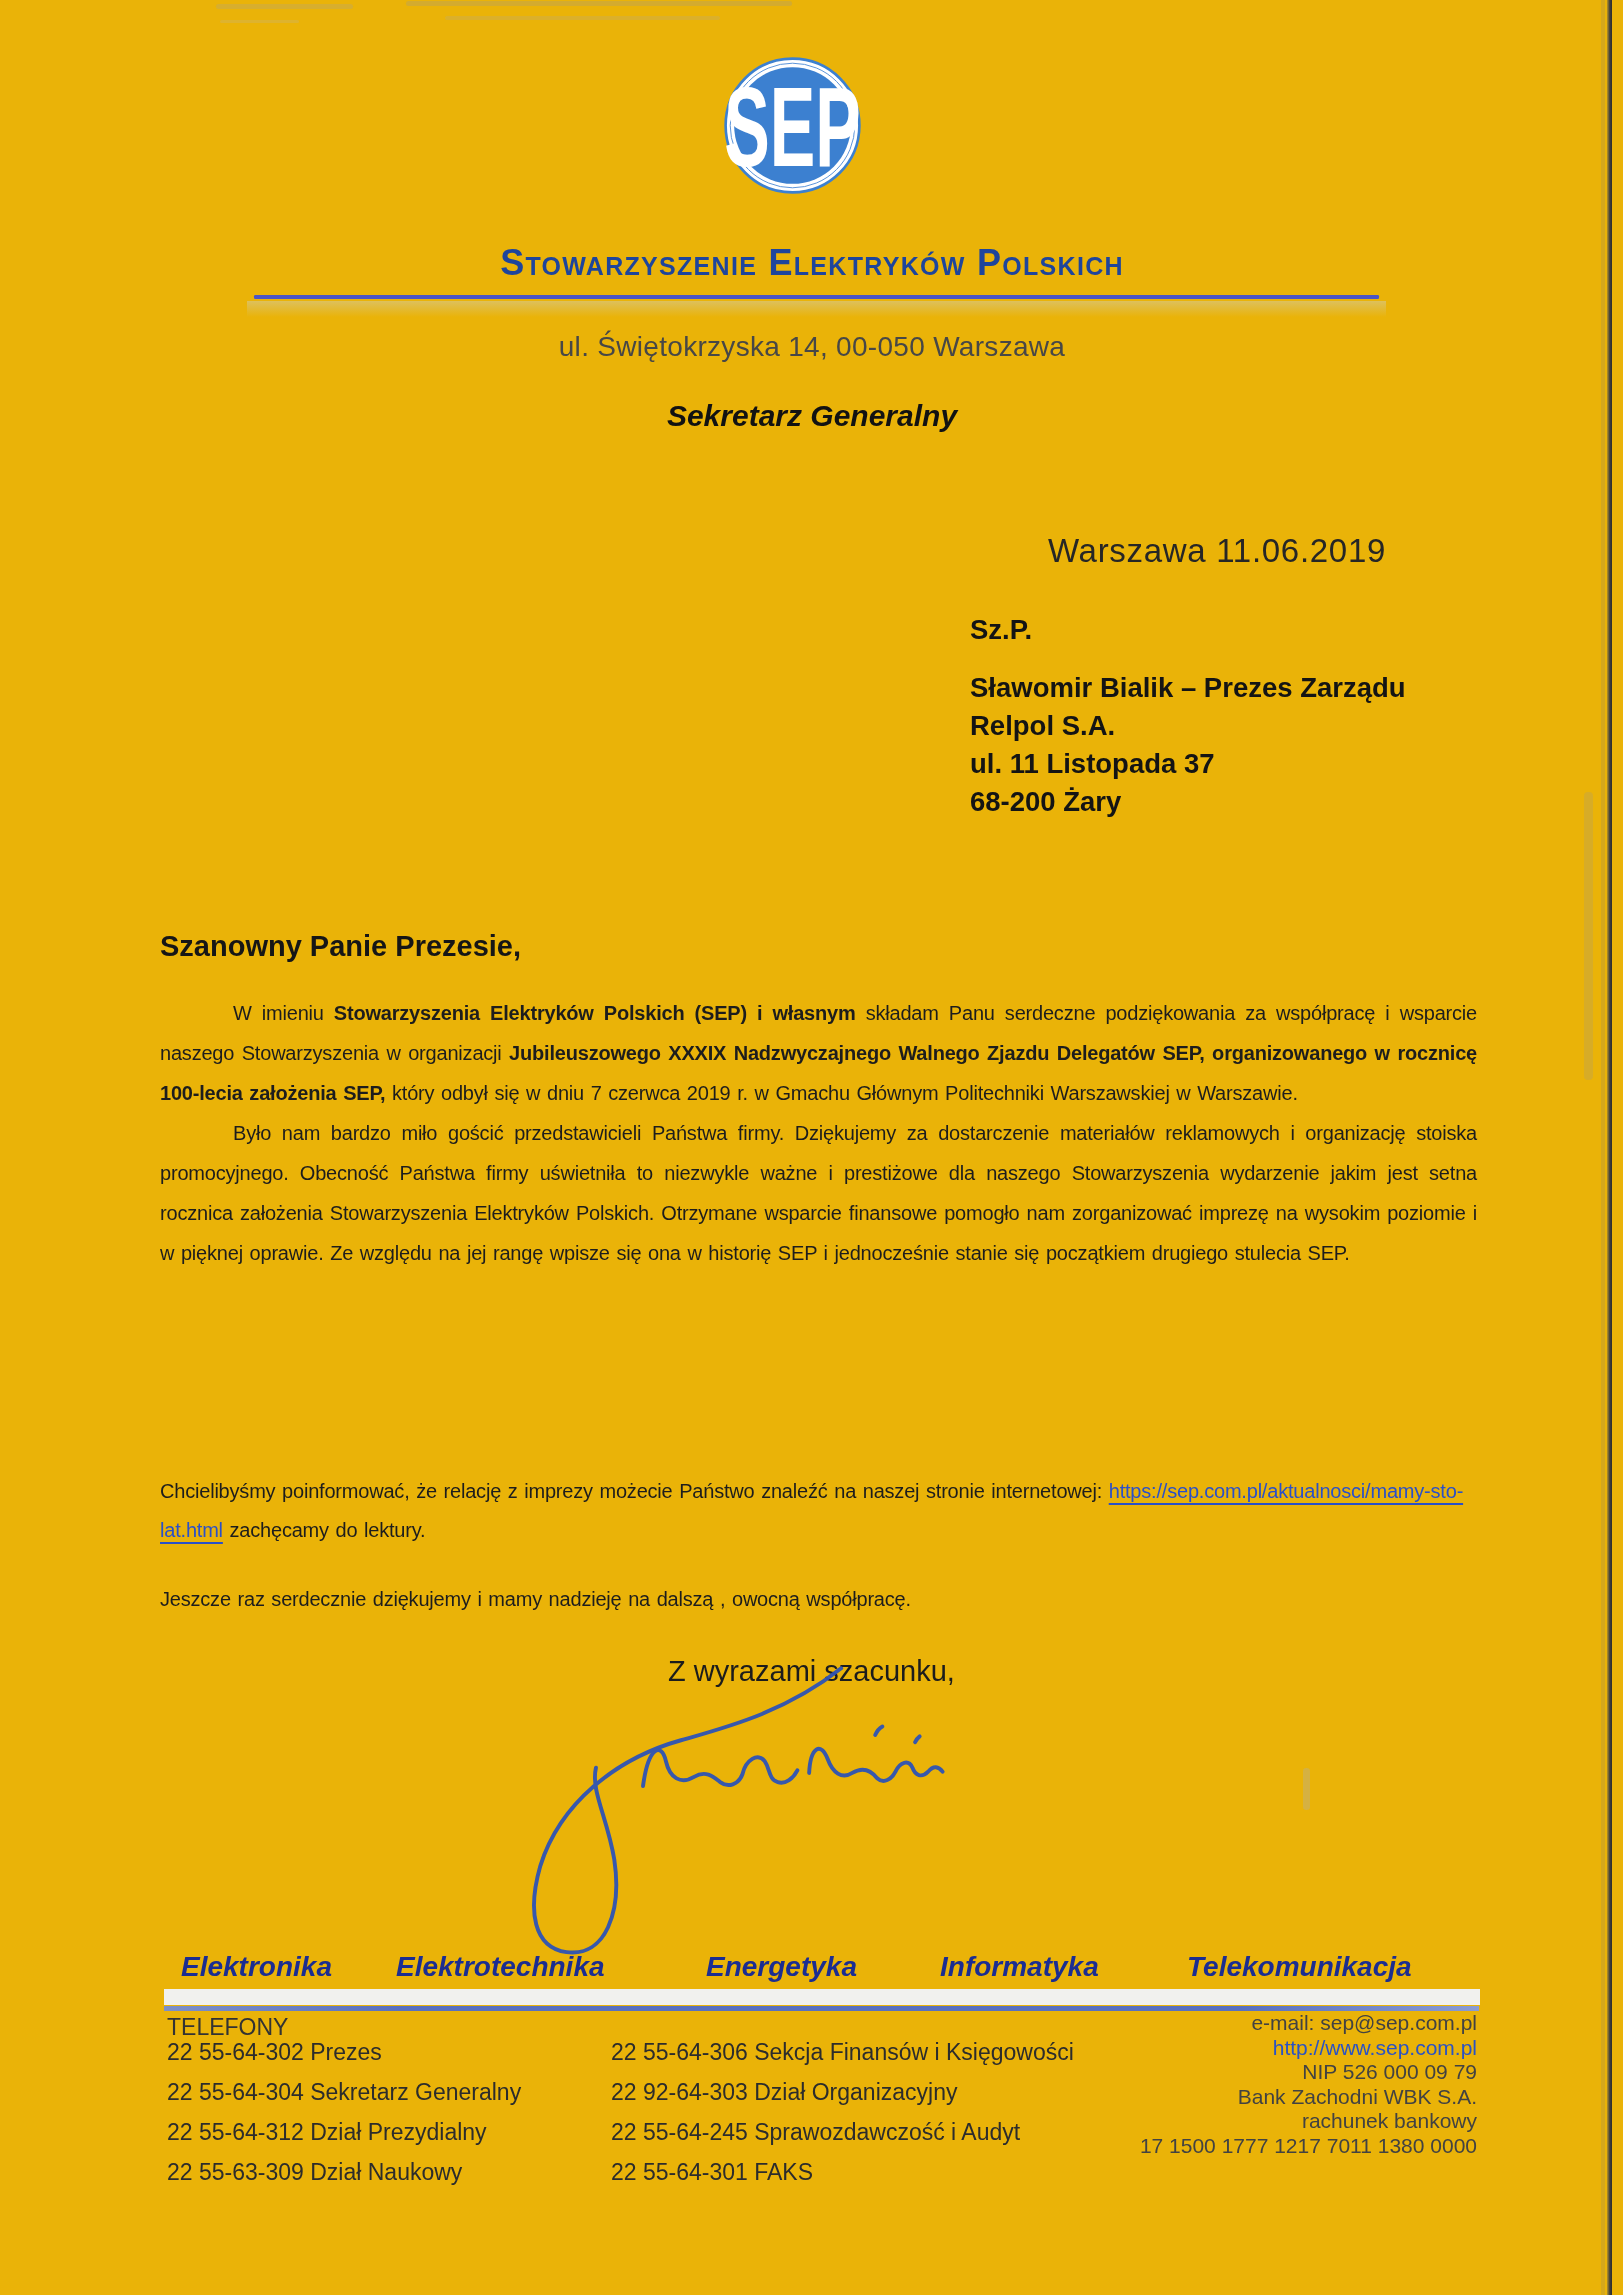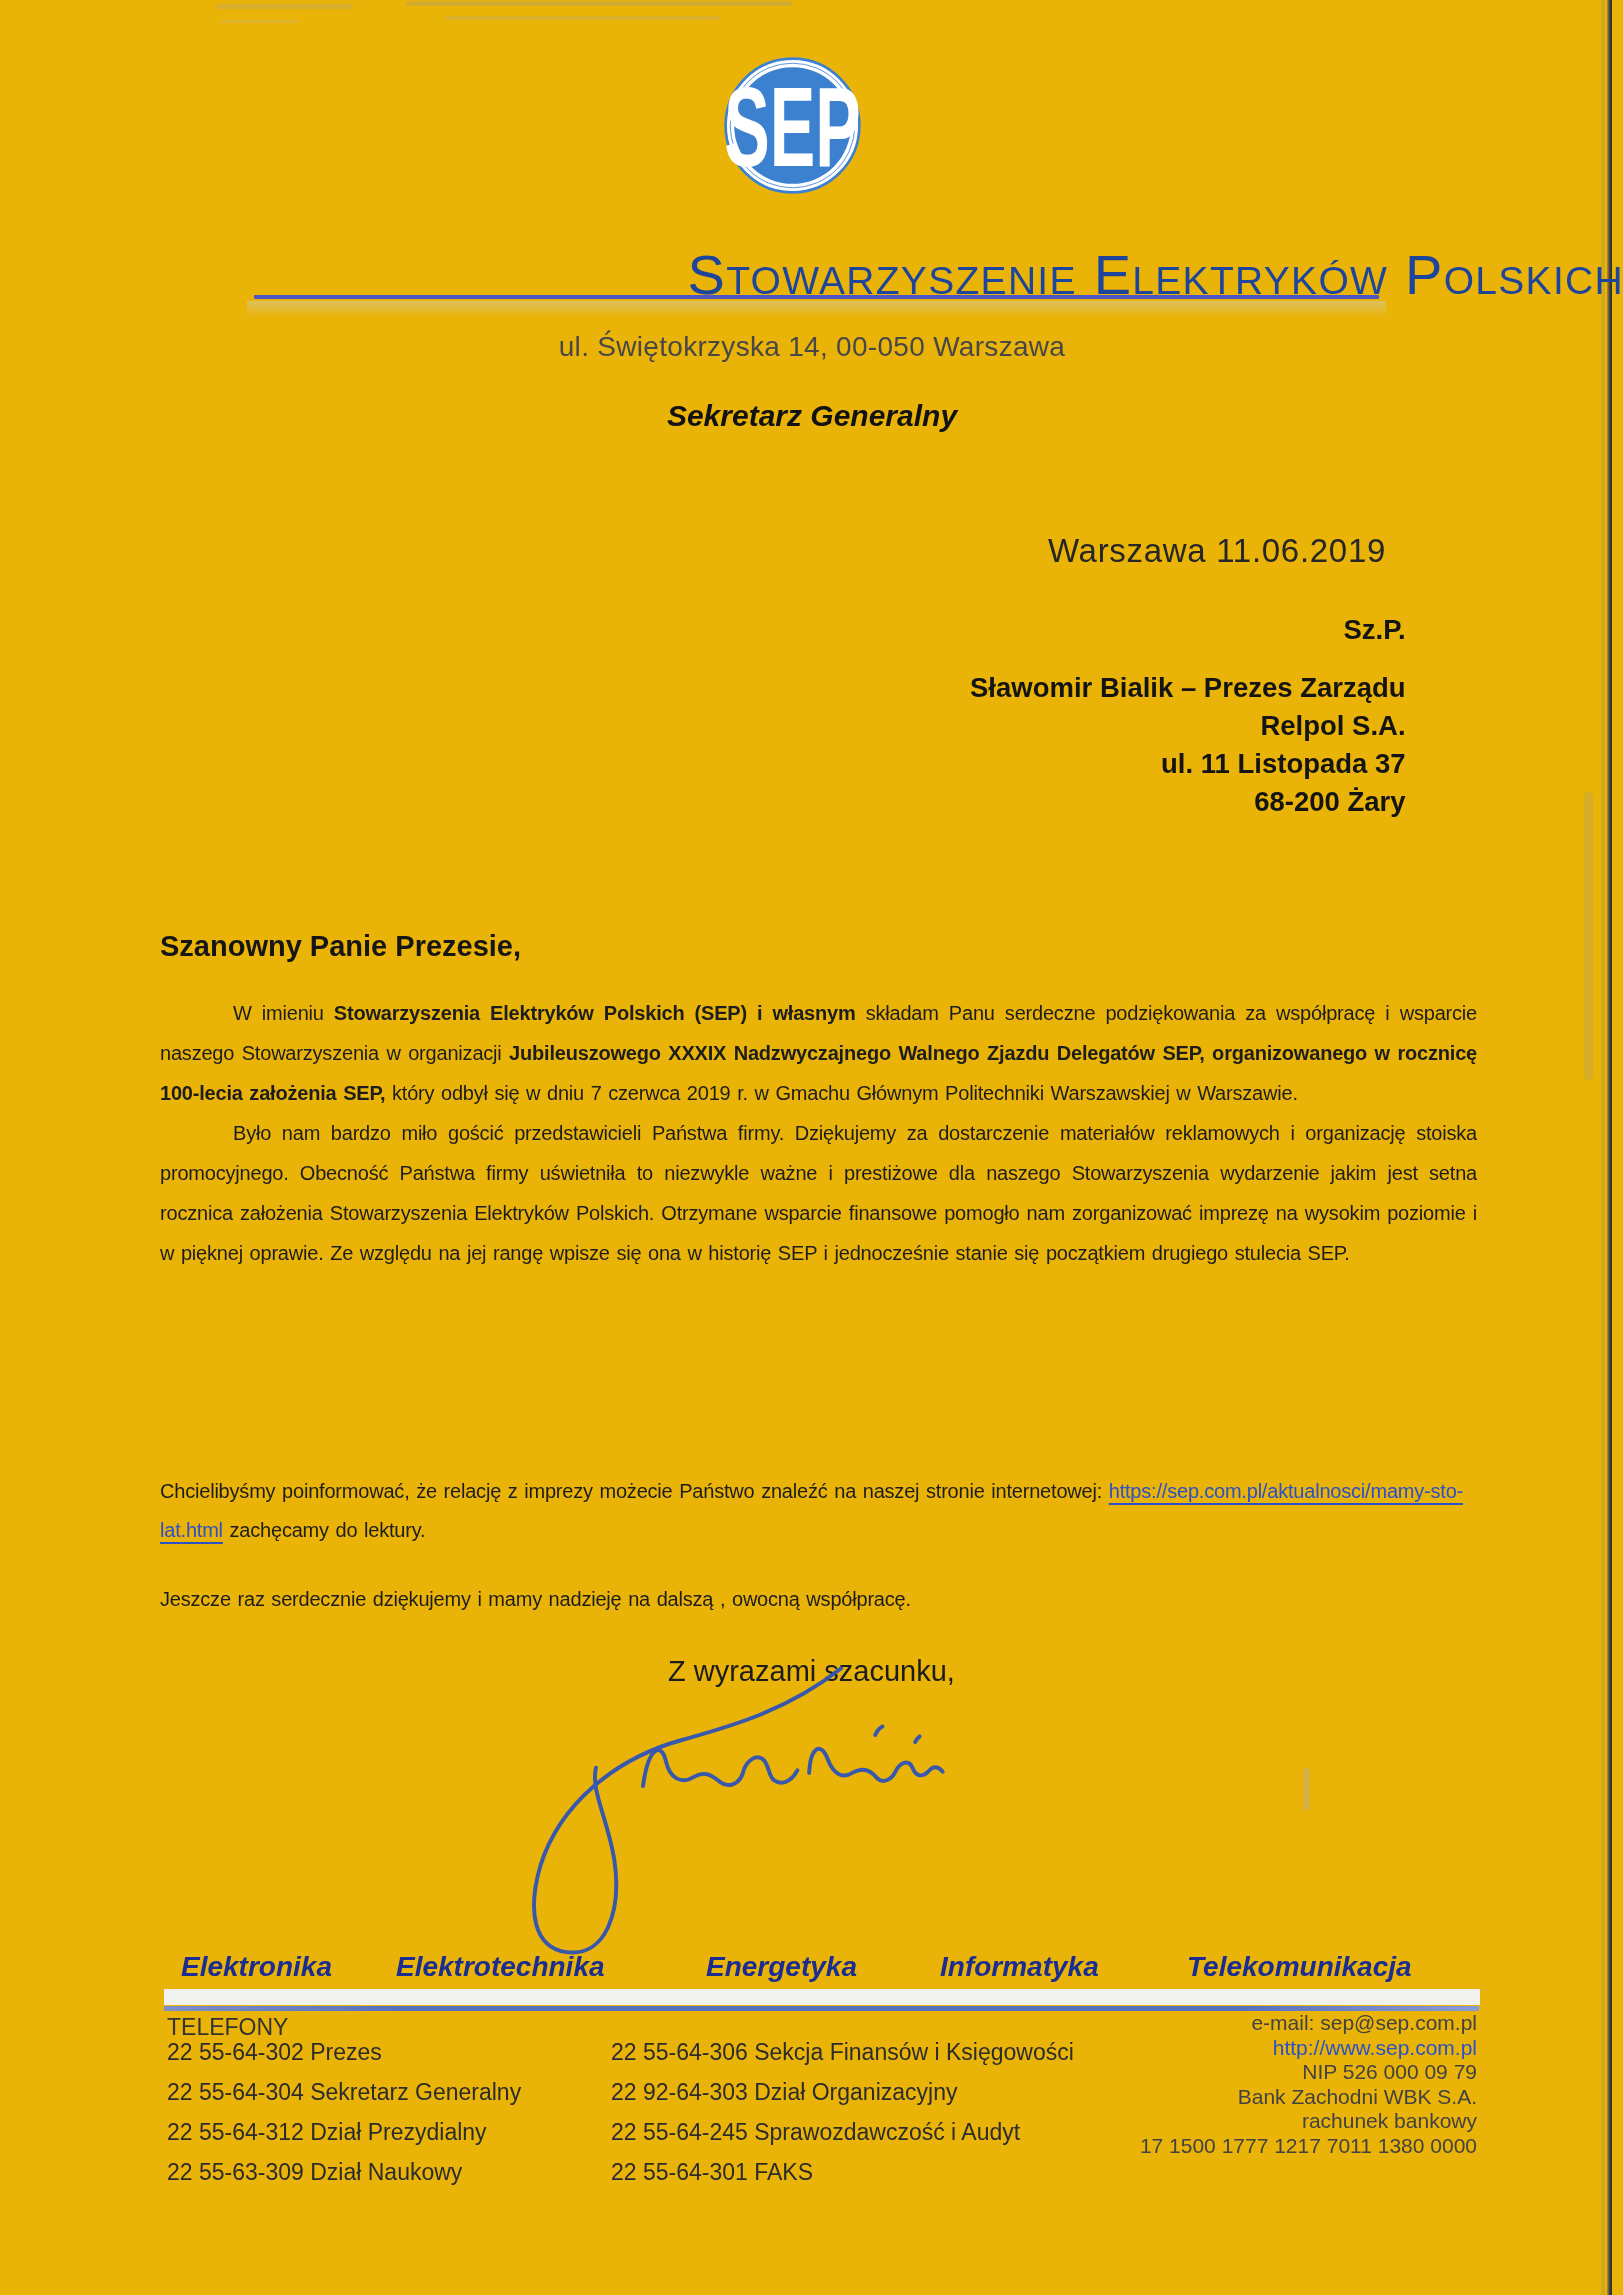--- a/index.html
+++ b/index.html
@@ -5,38 +5,38 @@
   html,body{margin:0;padding:0;background:#8a8a8a;}
   .page{
     position:relative; width:1624px; height:2295px; background:#eab308;
     font-family:"Liberation Sans", sans-serif; color:#1d1d1d; overflow:hidden;
   }
   .abs{position:absolute;}
 
   
   .logo{left:723px; top:56px; width:139px; height:139px;}
   .org-title{
-    left:0; top:242px; width:1624px; text-align:right;
-    font-size:56px; font-weight:normal; font-variant:small-caps;
+    left:0; top:242px; width:1624px; text-align:center;
+    font-size:36px; font-weight:bold; font-variant:small-caps;
     letter-spacing:1.3px; color:#1e459c;
   }
   .title-rule{left:254px; top:295px; width:1125px; height:3.9px; background:#4c55c4; border-radius:1.3px;}
   .title-rule-shadow{left:247px; top:301px; width:1139px; height:15.7px;
     background:linear-gradient(to bottom, rgba(205,208,196,.45), rgba(255,255,255,0));}
   .org-address{
     left:0; top:331px; width:1624px; text-align:center;
     font-size:28px; color:#474747; letter-spacing:0.3px;
   }
   .sender{left:0; top:397px; width:1624px; text-align:center;
     font-size:30px; font-weight:bold; font-style:italic; line-height:38px; color:#121212;}
   .place-date{left:1048px; top:532px; font-family:Liberation Sans, sans-serif;
     font-size:33px; color:#262626; letter-spacing:0.7px;}
 
   
-  .recipient{left:970px; top:611px; font-size:27.5px; font-weight:bold; color:#141414; line-height:37px;text-align:right;}
+  .recipient{left:970px; top:611px; font-size:27.5px; font-weight:bold; color:#141414; line-height:37px;}
   .recipient .rlines{margin-top:21px; line-height:38px;}
 
   
   .greeting{left:160px; top:930px; font-size:29px; font-weight:bold; color:#161616;}
   .bodytext{left:160px; top:993px; width:1317px;}
   .bodytext p, .p3, .p4{
     margin:0; font-size:20px; line-height:40px; color:#1d1d1d;
     letter-spacing:-0.2px; word-spacing:1.3px;
   }
   .bodytext p{text-align:justify; text-indent:73px;}

